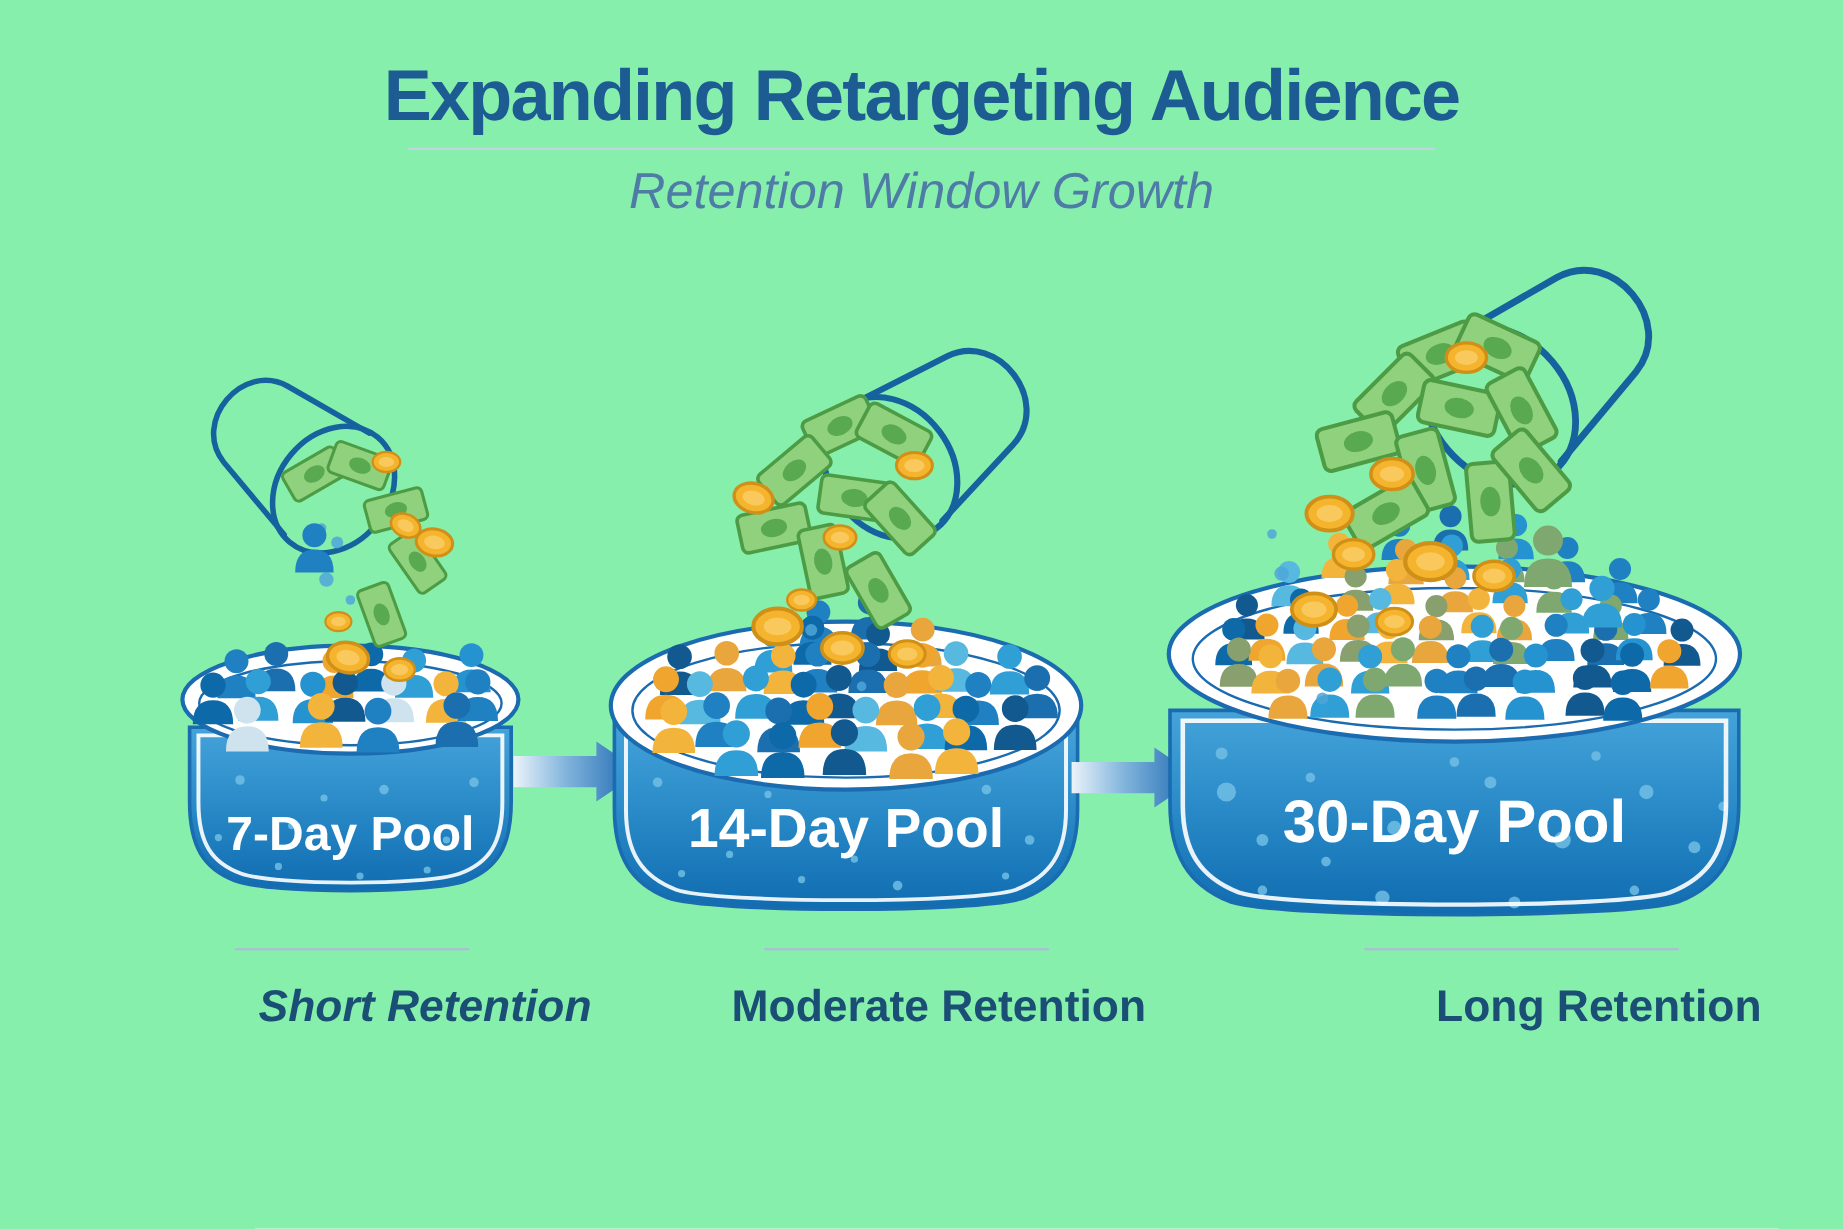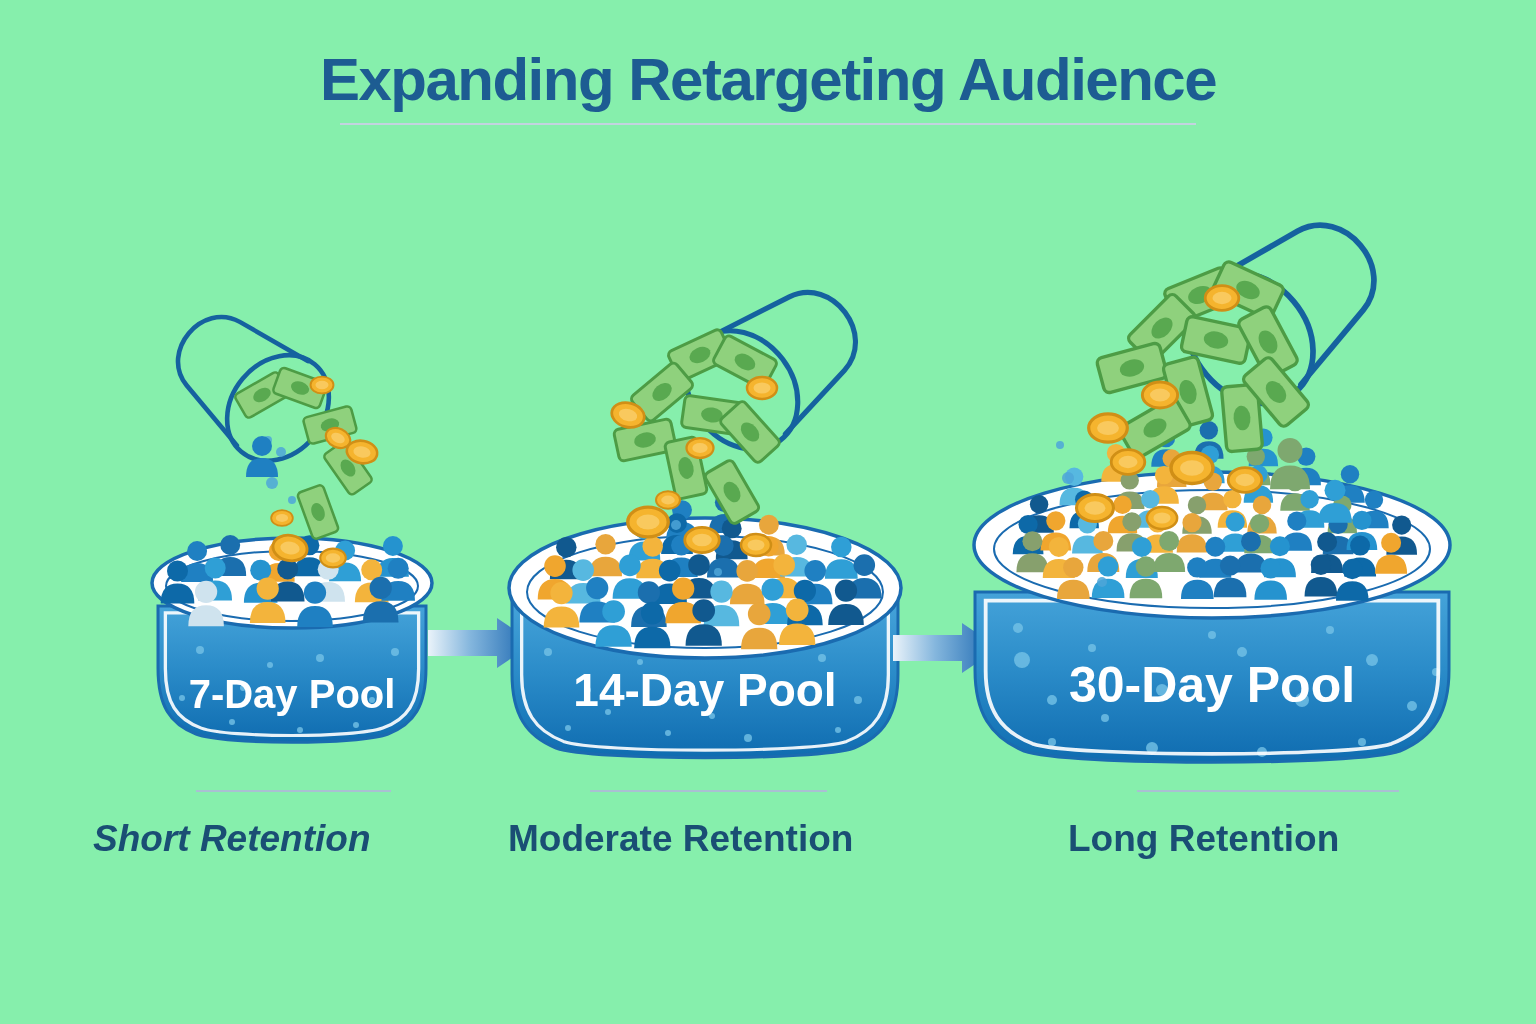--- a/index.html
+++ b/index.html
@@ -11,39 +11,40 @@
   .header{position:absolute;top:48px;left:0;width:1536px;text-align:center;}
   .title{
     margin:0;padding:0;font-size:60px;font-weight:bold;letter-spacing:-1.5px;
     color:#1d5c92;line-height:1.05;
   }
   .title-divider{width:856px;height:2px;background:#c3d3df;margin:12px auto 10px auto;}
   .subtitle{
     font-size:42px;font-style:italic;font-weight:normal;color:#4e7ca7;letter-spacing:0;
   }
   .scene{position:absolute;left:0;top:0;width:1536px;height:1024px;}
-  .caption{position:absolute;top:790px;text-align:left;}
+  .caption{position:absolute;top:790px;text-align:right;}
   .caption-line{height:2px;background:#a9c0d2;margin:0 auto 26px auto;}
   .caption-text{font-size:37px;font-weight:bold;color:#1a4e74;}
   .caption-text.italic{font-style:italic;}
   #cap1{left:93px;width:400px;}
-  #cap2{left:508px;width:400px;}
+  #cap2{left:555px;width:400px;}
   #cap3{left:1068px;width:400px;}
   .pool-label{
     font-family:"Liberation Sans",sans-serif;font-weight:bold;fill:#ffffff;
   }
 </style>
 </head>
 <body>
 
 <div class="canvas">
 
   <div class="header">
     <h1 class="title">Expanding Retargeting Audience</h1>
     <div class="title-divider"></div>
+    <div class="subtitle">Retention Window Growth</div>
   </div>
 
   <svg class="scene" viewBox="0 0 1536 1024">
     <defs>
       <linearGradient id="gradPool" x1="0" y1="0" x2="0" y2="1">
         <stop offset="0%" stop-color="#45a3d9"></stop>
         <stop offset="45%" stop-color="#2b8cc9"></stop>
         <stop offset="100%" stop-color="#0f6cb0"></stop>
       </linearGradient>
       <linearGradient id="gradArrow1" gradientUnits="userSpaceOnUse" x1="428" y1="0" x2="534" y2="0">

